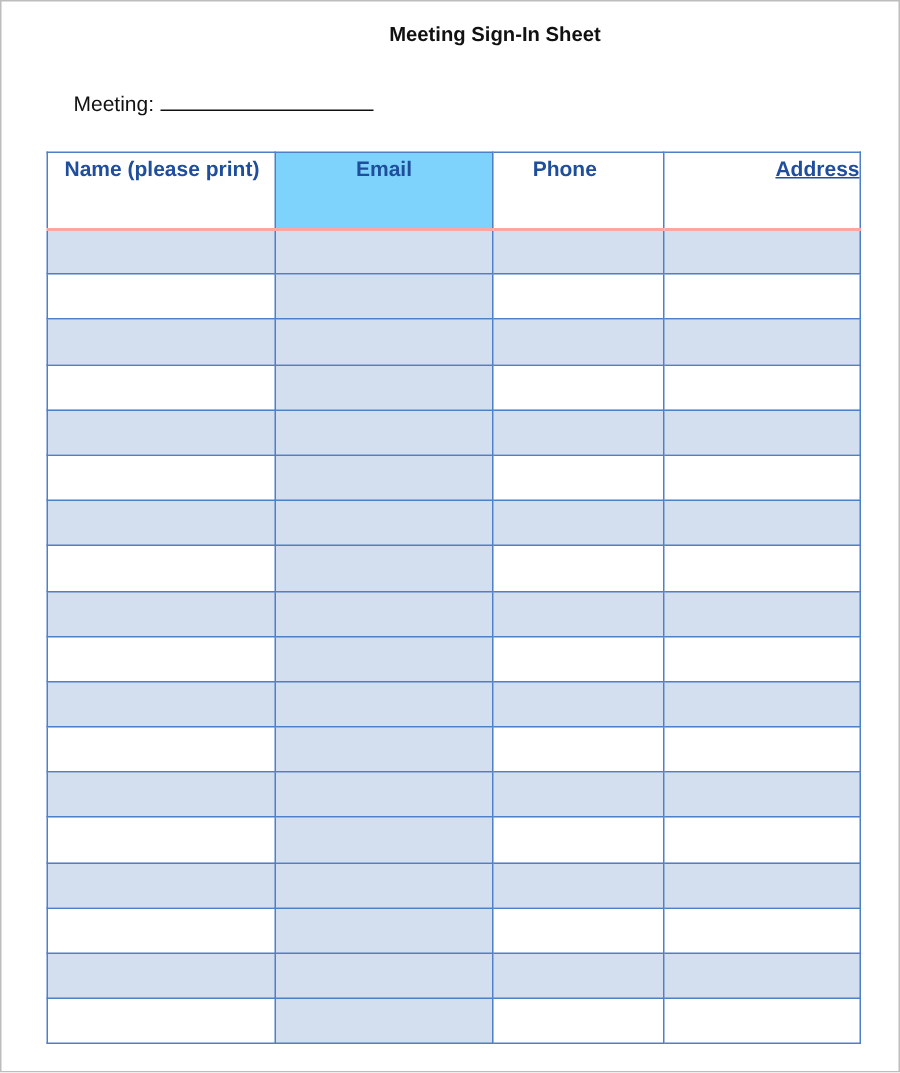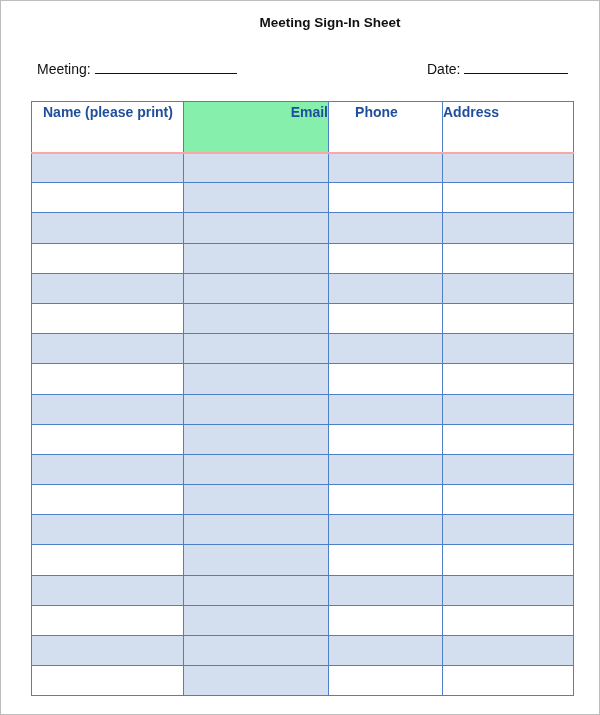--- a/index.html
+++ b/index.html
@@ -15,61 +15,58 @@
     position: absolute; top: 14px; left: 0; width: 100%; text-align: center;
     font-weight: bold; font-size: 13.5px; color: #111; padding-left: 30px; box-sizing: border-box; margin-left: 15px;
   }
   .field {
     position: absolute; top: 58px; font-size: 14px; color: #111;
   }
   .field .line {
     display: inline-block; border-bottom: 1px solid #111; height: 14px; vertical-align: baseline;
     margin-left: 4px;
   }
-  .meeting { left: 36px; }
+  .meeting { left: 48px; }
   .meeting .line { width: 142px; }
   .date { left: 426px; }
   .date .line { width: 104px; }
 
   table.sheet {
     position: absolute; left: 30px; top: 100px;
     border-collapse: collapse; table-layout: fixed;
   }
   table.sheet th, table.sheet td {
     border: 1.5px solid #4f7fc7; padding: 0; box-sizing: border-box;
   }
   table.sheet th {
     height: 51px; vertical-align: top; color: #1f4e9c; font-weight: bold; font-size: 14px;
     padding-top: 2px; border-bottom: 2px solid #fca5a5; background: #fff;
   }
   table.sheet th.c-name { text-align: left; padding-left: 11px; }
-  table.sheet th.c-email { background: #86efac; text-align: right; }
+  table.sheet th.c-email { background: #7dd3fc; text-align: center; }
   table.sheet th.c-phone { text-align: center; padding-right: 18px; }
-  table.sheet th.c-address { text-align: left; }
+  table.sheet th.c-address { text-align: right; text-decoration: underline; }
   table.sheet td { height: 30.2px; background: #fff; }
   table.sheet tr.shaded td { background: #d3dfee; }
   table.sheet td.c-email { background: #d3dfee; }
   col.w-name { width: 152px; }
   col.w-email { width: 145px; }
   col.w-phone { width: 114px; }
   col.w-address { width: 131px; }
 </style>
 </head>
 <body>
 
 <div class="page">
   <div class="title">Meeting Sign-In Sheet</div>
 
   <div class="field meeting">
     <span>Meeting:</span><span class="line"></span>
   </div>
 
-  <div class="field date">
-    <span>Date:</span><span class="line"></span>
-  </div>
 
   <table class="sheet">
     <colgroup>
       <col class="w-name">
         <col class="w-email">
         <col class="w-phone">
         <col class="w-address">
     </colgroup>
     <thead>
       <tr>

